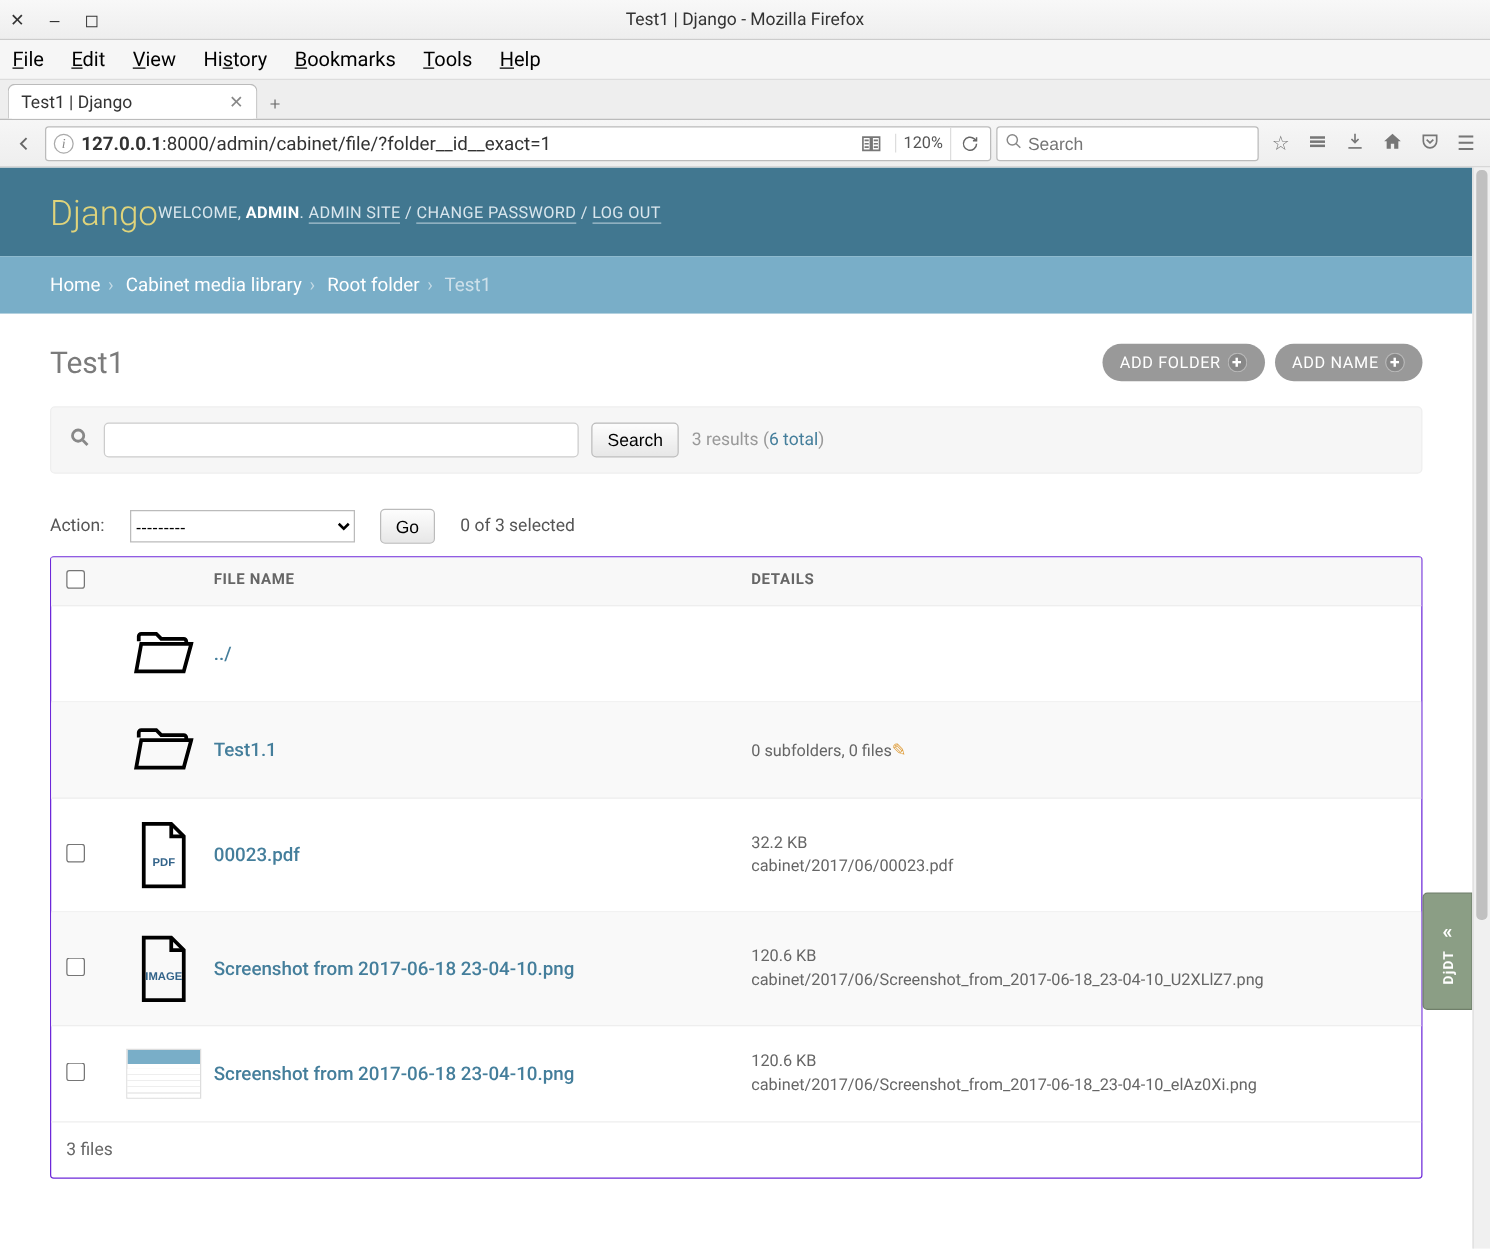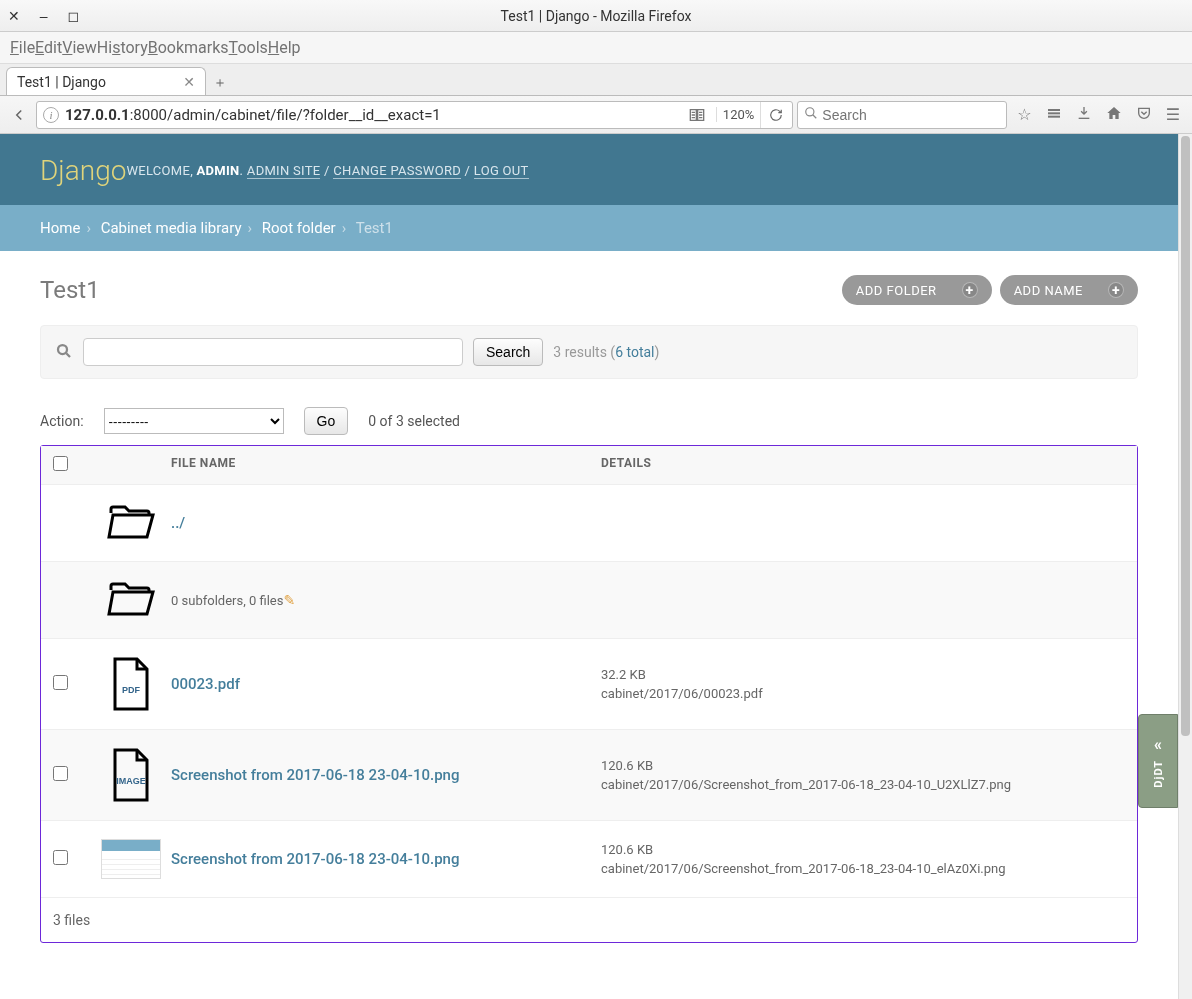--- a/index.html
+++ b/index.html
@@ -5,21 +5,21 @@
 * { box-sizing: border-box; margin: 0; padding: 0; }
 body { font-family: "Segoe UI", Roboto, "Helvetica Neue", Arial, sans-serif; font-size: 14px; background: #fff; color: #333; width: 1192px; height: 999px; overflow: hidden; }
 
 
 .titlebar { height: 32px; background: linear-gradient(#f8f8f8,#eee); border-bottom: 1px solid #ccc; display: flex; align-items: center; padding: 0 8px; position: relative; }
 .titlebar .winbtns { display: flex; gap: 20px; font-size: 14px; }
 .titlebar .winbtns span { font-family: sans-serif; cursor: default; }
 .titlebar .title { position: absolute; left: 0; right: 0; text-align: center; color: #333; }
 
 
-.menubar { height: 32px; background: #f6f6f6; border-bottom: 1px solid #ddd; display: flex; align-items: center; padding: 0 10px; font-size: 16px; color: #737373; }
+.menubar { height: 32px; background: #f6f6f6; border-bottom: 1px solid #ddd; display: flex; align-items: center; padding: 0 10px; gap: 22px; font-size: 16px; color: #000000; }
 .menubar span u { text-decoration: underline; }
 
 
 .tab-strip { height: 32px; background: #eee; display: flex; align-items: flex-end; padding: 0 6px; border-bottom: 1px solid #bbb; }
 .tab { background: #fff; border: 1px solid #bbb; border-bottom: none; border-top-left-radius: 6px; border-top-right-radius: 6px; height: 28px; display: flex; align-items: center; padding: 0 10px; gap: 10px; font-size: 14px; min-width: 200px; justify-content: space-between; }
 .tab-close { color: #888; font-size: 14px; }
 .tab-plus { width: 28px; height: 24px; display: flex; align-items: center; justify-content: center; color: #666; }
 
 
 .toolbar { height: 38px; background: linear-gradient(#f6f6f6,#eee); border-bottom: 1px solid #ccc; display: flex; align-items: center; padding: 0 6px; gap: 4px; }
@@ -47,21 +47,21 @@
 
 .breadcrumbs { background: #79aec8; color: #e6f0f5; padding: 14px 40px; font-size: 15px; }
 .breadcrumbs .sep { color: #c5dbe6; padding: 0 6px; }
 .breadcrumbs .cur { color: #cde0ea; }
 .breadcrumbs .lnk { color: #fff; }
 
 .page { background: #fff; padding: 24px 40px 40px; }
 .page-head { display: flex; justify-content: space-between; align-items: center; margin-bottom: 20px; }
 h1 { font-size: 24px; font-weight: 400; color: #7b7b7b; }
 .object-tools { display: flex; gap: 8px; }
-.object-tools a { background: #999; color: #fff; border-radius: 18px; padding: 7px 14px; font-size: 13px; display: inline-flex; align-items: center; gap: 25px; letter-spacing: .5px; }
+.object-tools a { background: #999; color: #fff; border-radius: 18px; padding: 7px 14px; font-size: 13px; display: inline-flex; align-items: center; gap: 5px; letter-spacing: .5px; }
 .plus-circle { width: 16px; height: 16px; background: #888; border-radius: 50%; color: #fff; display: inline-flex; align-items: center; justify-content: center; font-weight: bold; font-size: 14px; box-shadow: inset 0 0 0 1px rgba(255,255,255,.4); }
 
 .searchbar { background: #f6f6f6; border: 1px solid #eee; border-radius: 4px; padding: 12px 14px; display: flex; align-items: center; gap: 10px; }
 .searchbar input[type=text] { width: 380px; height: 28px; border: 1px solid #ccc; border-radius: 4px; padding: 0 6px; }
 .btn-std { background: linear-gradient(#fdfdfd,#e7e7e7); border: 1px solid #bbb; border-radius: 4px; padding: 5px 12px; font-size: 14px; }
 .results-count { color: #999; font-size: 14px; }
 .results-count a { color: #447e9b; }
 
 .actions { display: flex; align-items: center; gap: 20px; margin: 28px 0 10px; color: #555; }
 .actions select { height: 26px; width: 180px; border: 1px solid #bbb; background: #fff; }
@@ -265,20 +265,21 @@
         </div>
 
         <div class="row alt">
           <div class="col-check"></div>
           <div class="col-icon">
             <svg class="folder-icon" viewBox="0 0 48 40" fill="none" stroke="#000" stroke-width="3">
                 <path d="M4 10V6a2 2 0 012-2h12l4 4h18a2 2 0 012 2v2"></path>
                 <path d="M6 12h40l-6 22H2z"></path>
               </svg>
           </div>
+          <div class="col-name"><a>Test1.1</a></div>
           <div class="col-details">
             <span>0 subfolders, 0 files</span><span class="edit-pencil">✎</span>
           </div>
         </div>
 
         <div class="row">
           <div class="col-check"><input type="checkbox" style=""></div>
           <div class="col-icon">
             <svg class="file-icon" viewBox="0 0 44 54" fill="none" stroke="#000" stroke-width="3">
                 <path d="M6 2h22l10 10v40H6z"></path>

